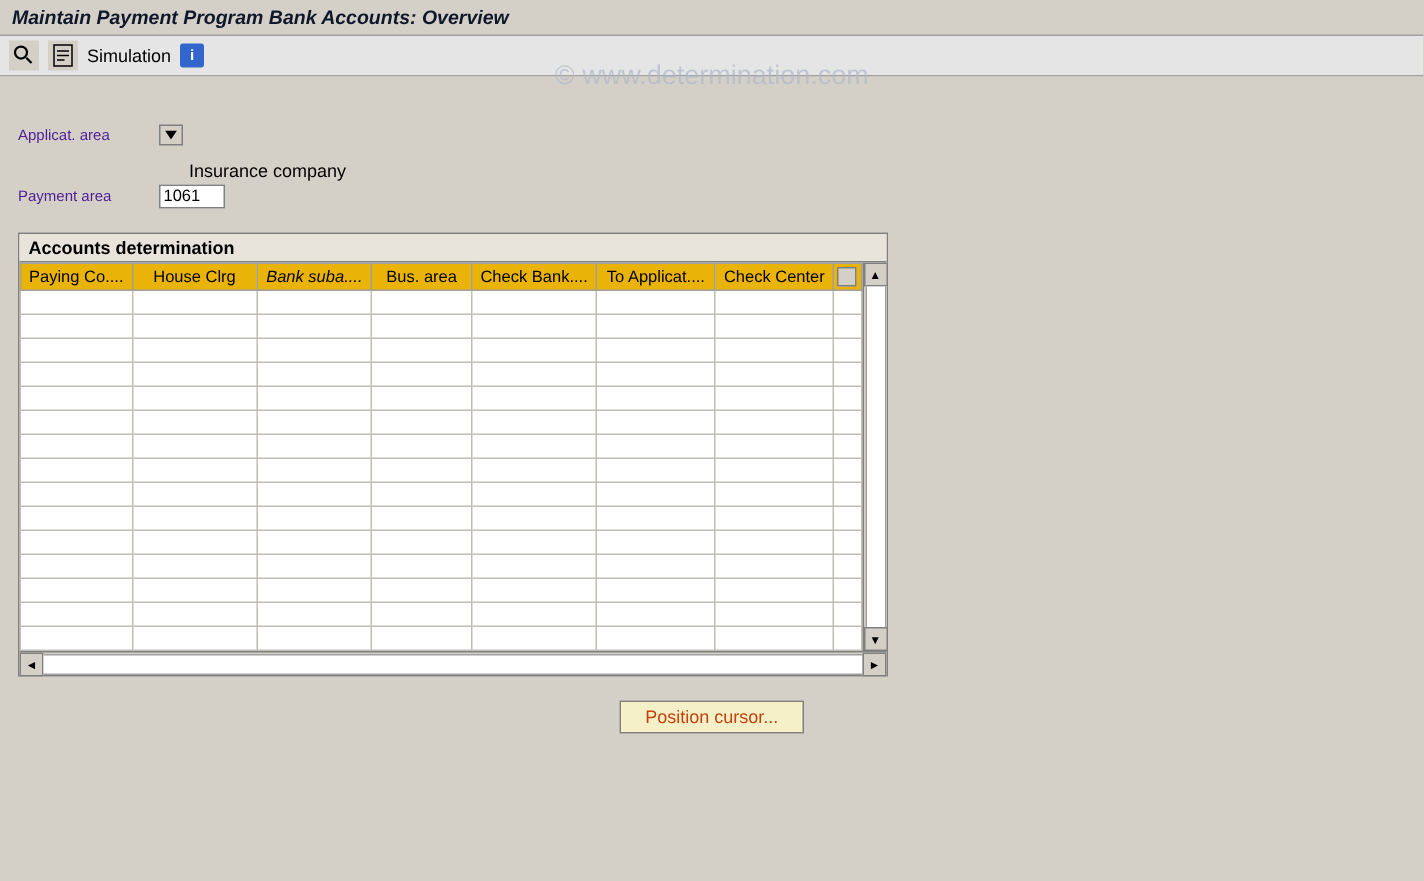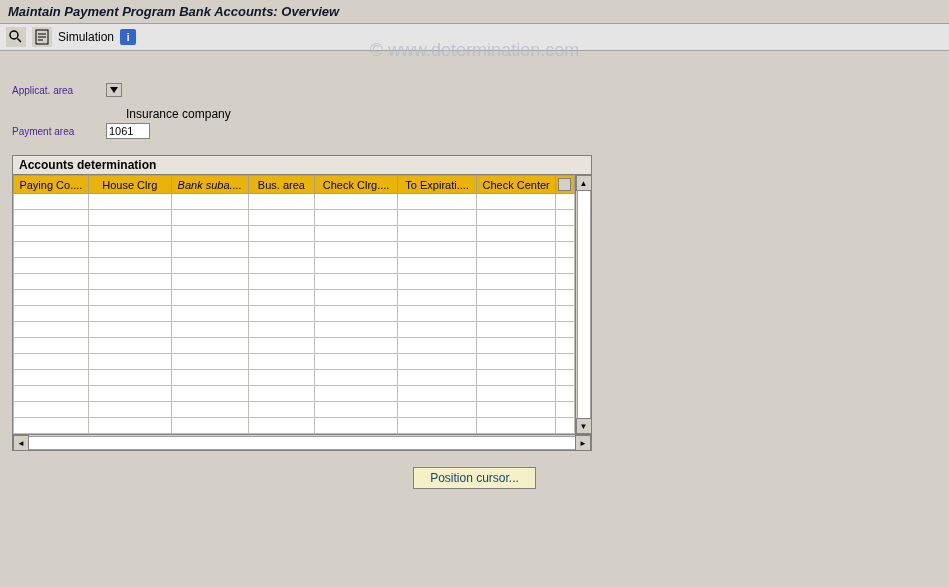--- a/index.html
+++ b/index.html
@@ -213,21 +213,21 @@
       padding: 10px 12px;
       display: flex;
       justify-content: center;
     }
     .position-btn {
       background: #f5f0c8;
       border: 1px solid #808080;
       padding: 3px 16px;
       font-size: 12px;
       cursor: pointer;
-      color: #0c4a6e;
+      color: #c2410c;
     }
     .header-checkbox {
       width: 13px;
       height: 13px;
       border: 1px solid #808080;
       background: #d4d0c8;
       cursor: pointer;
     }
     .info-icon {
       background: #3366cc;
@@ -298,22 +298,22 @@
     <div class="section-title">Accounts determination</div>
     <div class="table-wrapper">
       <div style="flex:1; overflow:hidden;">
         <table class="data-table">
           <thead>
             <tr>
               <th style="width:72px;">Paying Co....</th>
               <th style="width:80px;">House Clrg</th>
               <th style="width:74px;font-style:italic;">Bank suba....</th>
               <th style="width:64px;margin-top:10px;">Bus. area</th>
-              <th style="width:80px;">Check Clrg....</th>
-              <th style="width:76px;">To Expirati....</th>
+              <th style="width:80px;">Check Bank....</th>
+              <th style="width:76px;">To Applicat....</th>
               <th style="width:76px;">Check Center</th>
               <th style="width:16px;padding:2px;">
                 <div class="header-checkbox"></div>
               </th>
             </tr>
           </thead>
           <tbody id="table-body">
           <tr>
                 <td></td>
                 <td></td>

